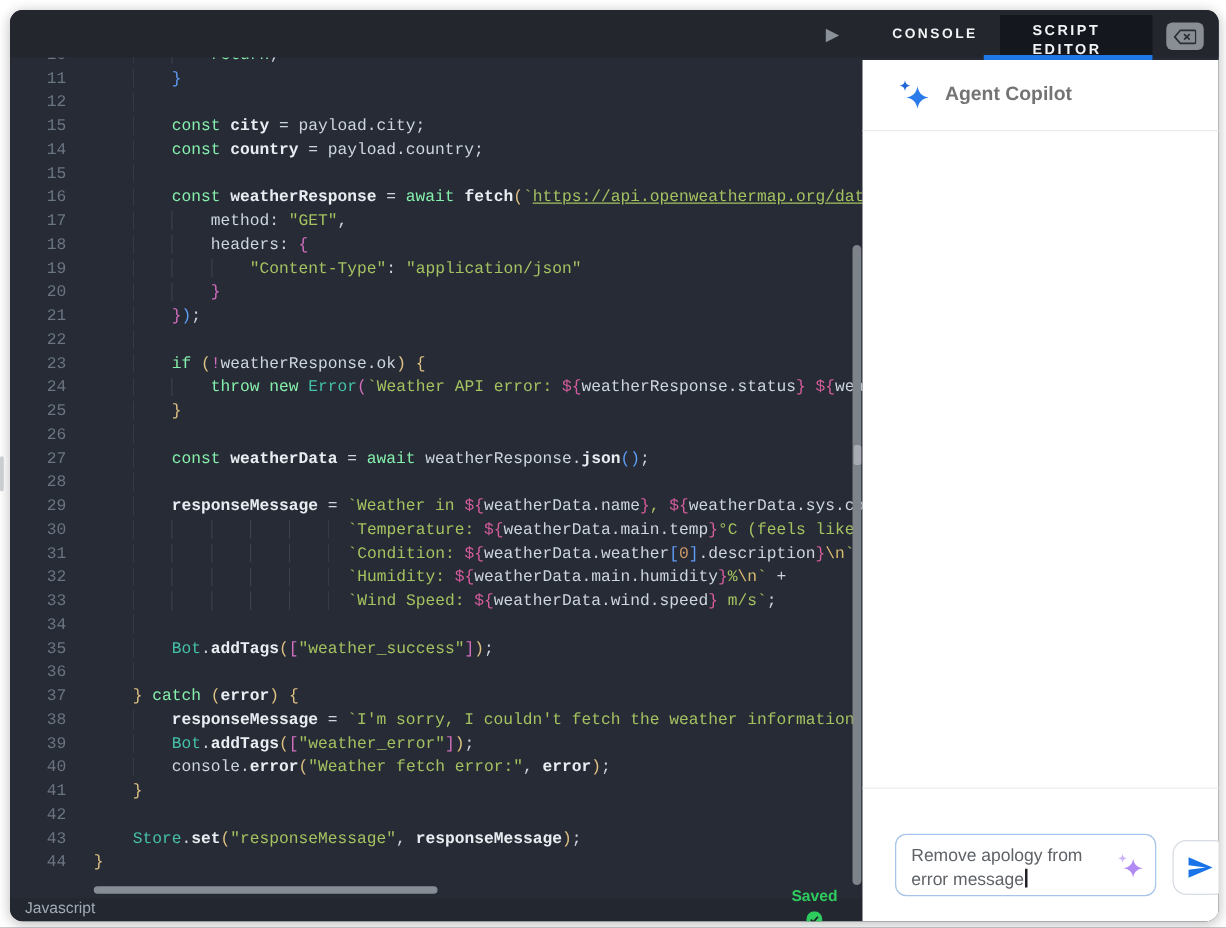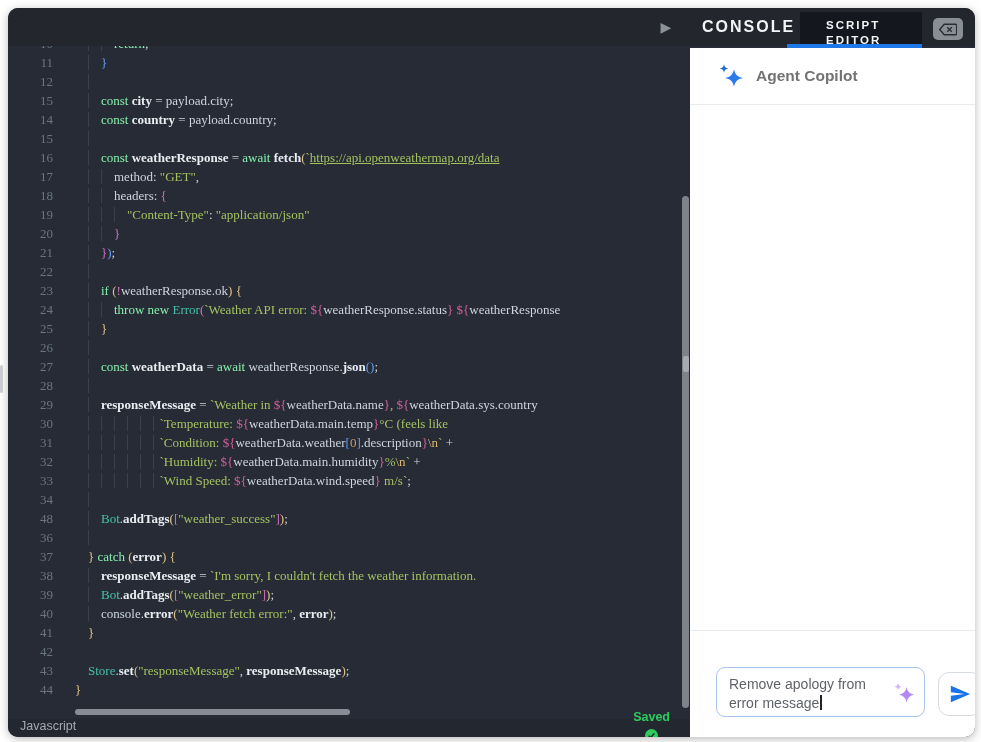--- a/index.html
+++ b/index.html
@@ -6,30 +6,30 @@
     font-family:"Liberation Sans",sans-serif;}
   .window{position:absolute;left:8px;top:8px;width:967px;height:729px;border-radius:10px;
     overflow:hidden;background:#262b35;box-shadow:0 2px 10px rgba(0,0,0,.28);}
   
   .titlebar{position:absolute;left:0;top:0;width:967px;height:38px;background:#23262d;}
   .win-title{position:absolute;left:34px;top:0;height:38px;line-height:38px;color:#f2f4f6;
     font-size:13.5px;font-weight:bold;margin-top:28px;}
   .play-btn{position:absolute;left:644px;top:0;width:28px;height:38px;color:#8b9199;
     font-size:14px;line-height:38px;text-align:center;cursor:pointer;}
   .tab-console{position:absolute;left:694px;top:0;width:92px;height:38px;line-height:38px;
-    color:#f2f4f6;font-size:16px;font-weight:bold;letter-spacing:2px;cursor:pointer;}
+    text-align:center;color:#f2f4f6;font-size:11px;font-weight:bold;letter-spacing:2px;cursor:pointer;}
   .tab-script{position:absolute;left:792px;top:4px;width:122px;height:52px;background:#14171d;
     color:#f2f4f6;font-size:11.5px;font-weight:bold;letter-spacing:2px;line-height:15px;
     padding:6px 15px 0 26px;box-sizing:border-box;cursor:pointer;}
   .tab-underline{position:absolute;left:779px;top:36px;width:135px;height:4px;background:#1f78e8;}
   .close-btn{position:absolute;left:925px;top:10px;width:30px;height:22px;background:#898d94;
     border-radius:5px;cursor:pointer;display:flex;align-items:center;justify-content:center;}
   
   .editor{position:absolute;left:0;top:38px;width:682px;height:673px;overflow:hidden;background:#262b35;}
-  .cl{height:19px;line-height:19px;white-space:pre;font-family:Liberation Serif, serif;
+  .cl{height:19px;line-height:19px;white-space:pre;font-family:Liberation Mono, monospace;
     font-size:13px;color:#cdd5dd;}
   .cl:first-child{margin-top:-12px;}
   .ln{display:inline-block;width:45px;text-align:right;color:#6b7582;}
   .ct{margin-left:22px;}
   .g{box-shadow:inset 1px 0 0 #39414d;}
   .tk-kw{color:#86efac;}
   .tk-pl{color:#cdd5dd;}
   .tk-var{color:#e8edf2;font-weight:bold;}
   .tk-str{color:#a5c261;}
   .tk-url{color:#a5c261;text-decoration:underline;}
@@ -111,21 +111,21 @@
         <div class="cl"><span class="ln">25</span><span class="ct">    <span class="g">    </span><span class="tk-b1">}</span></span></div>
         <div class="cl"><span class="ln">26</span><span class="ct">    <span class="g"> </span></span></div>
         <div class="cl"><span class="ln">27</span><span class="ct">    <span class="g">    </span><span class="tk-kw">const </span><span class="tk-var">weatherData</span><span class="tk-pl"> = </span><span class="tk-kw">await </span><span class="tk-pl">weatherResponse.</span><span class="tk-var">json</span><span class="tk-b3">()</span><span class="tk-pl">;</span></span></div>
         <div class="cl"><span class="ln">28</span><span class="ct">    <span class="g"> </span></span></div>
         <div class="cl"><span class="ln">29</span><span class="ct">    <span class="g">    </span><span class="tk-var">responseMessage</span><span class="tk-pl"> = </span><span class="tk-str">`Weather in </span><span class="tk-tx">${</span><span class="tk-pl">weatherData.name</span><span class="tk-tx">}</span><span class="tk-str">, </span><span class="tk-tx">${</span><span class="tk-pl">weatherData.sys.country</span></span></div>
         <div class="cl"><span class="ln">30</span><span class="ct">    <span class="g">    </span><span class="g">    </span><span class="g">    </span><span class="g">    </span><span class="g">    </span><span class="g">  </span><span class="tk-str">`Temperature: </span><span class="tk-tx">${</span><span class="tk-pl">weatherData.main.temp</span><span class="tk-tx">}</span><span class="tk-str">°C (feels like </span></span></div>
         <div class="cl"><span class="ln">31</span><span class="ct">    <span class="g">    </span><span class="g">    </span><span class="g">    </span><span class="g">    </span><span class="g">    </span><span class="g">  </span><span class="tk-str">`Condition: </span><span class="tk-tx">${</span><span class="tk-pl">weatherData.weather</span><span class="tk-b3">[</span><span class="tk-num">0</span><span class="tk-b3">]</span><span class="tk-pl">.description</span><span class="tk-tx">}</span><span class="tk-esc">\n</span><span class="tk-str">`</span><span class="tk-pl"> +</span></span></div>
         <div class="cl"><span class="ln">32</span><span class="ct">    <span class="g">    </span><span class="g">    </span><span class="g">    </span><span class="g">    </span><span class="g">    </span><span class="g">  </span><span class="tk-str">`Humidity: </span><span class="tk-tx">${</span><span class="tk-pl">weatherData.main.humidity</span><span class="tk-tx">}</span><span class="tk-str">%</span><span class="tk-esc">\n</span><span class="tk-str">`</span><span class="tk-pl"> +</span></span></div>
         <div class="cl"><span class="ln">33</span><span class="ct">    <span class="g">    </span><span class="g">    </span><span class="g">    </span><span class="g">    </span><span class="g">    </span><span class="g">  </span><span class="tk-str">`Wind Speed: </span><span class="tk-tx">${</span><span class="tk-pl">weatherData.wind.speed</span><span class="tk-tx">}</span><span class="tk-str"> m/s`</span><span class="tk-pl">;</span></span></div>
         <div class="cl"><span class="ln">34</span><span class="ct">    <span class="g"> </span></span></div>
-        <div class="cl"><span class="ln">48</span><span class="ct">    <span class="g">    </span><span class="tk-obj">Bot</span><span class="tk-pl">.</span><span class="tk-var">addTags</span><span class="tk-b1">(</span><span class="tk-b2">[</span><span class="tk-str">"weather_success"</span><span class="tk-b2">]</span><span class="tk-b1">)</span><span class="tk-pl">;</span></span></div>
+        <div class="cl"><span class="ln">35</span><span class="ct">    <span class="g">    </span><span class="tk-obj">Bot</span><span class="tk-pl">.</span><span class="tk-var">addTags</span><span class="tk-b1">(</span><span class="tk-b2">[</span><span class="tk-str">"weather_success"</span><span class="tk-b2">]</span><span class="tk-b1">)</span><span class="tk-pl">;</span></span></div>
         <div class="cl"><span class="ln">36</span><span class="ct">    <span class="g"> </span></span></div>
         <div class="cl"><span class="ln">37</span><span class="ct">    <span class="tk-b1">}</span><span class="tk-pl"> </span><span class="tk-kw">catch </span><span class="tk-b1">(</span><span class="tk-var">error</span><span class="tk-b1">)</span><span class="tk-pl"> </span><span class="tk-b1">{</span></span></div>
         <div class="cl"><span class="ln">38</span><span class="ct">    <span class="g">    </span><span class="tk-var">responseMessage</span><span class="tk-pl"> = </span><span class="tk-str">`I'm sorry, I couldn't fetch the weather information.</span></span></div>
         <div class="cl"><span class="ln">39</span><span class="ct">    <span class="g">    </span><span class="tk-obj">Bot</span><span class="tk-pl">.</span><span class="tk-var">addTags</span><span class="tk-b1">(</span><span class="tk-b2">[</span><span class="tk-str">"weather_error"</span><span class="tk-b2">]</span><span class="tk-b1">)</span><span class="tk-pl">;</span></span></div>
         <div class="cl"><span class="ln">40</span><span class="ct">    <span class="g">    </span><span class="tk-pl">console.</span><span class="tk-var">error</span><span class="tk-b1">(</span><span class="tk-str">"Weather fetch error:"</span><span class="tk-pl">, </span><span class="tk-var">error</span><span class="tk-b1">)</span><span class="tk-pl">;</span></span></div>
         <div class="cl"><span class="ln">41</span><span class="ct">    <span class="tk-b1">}</span></span></div>
         <div class="cl"><span class="ln">42</span><span class="ct"></span></div>
         <div class="cl"><span class="ln">43</span><span class="ct">    <span class="tk-obj">Store</span><span class="tk-pl">.</span><span class="tk-var">set</span><span class="tk-b1">(</span><span class="tk-str">"responseMessage"</span><span class="tk-pl">, </span><span class="tk-var">responseMessage</span><span class="tk-b1">)</span><span class="tk-pl">;</span></span></div>
         <div class="cl"><span class="ln">44</span><span class="ct"><span class="tk-b1">}</span></span></div>
       </div>

